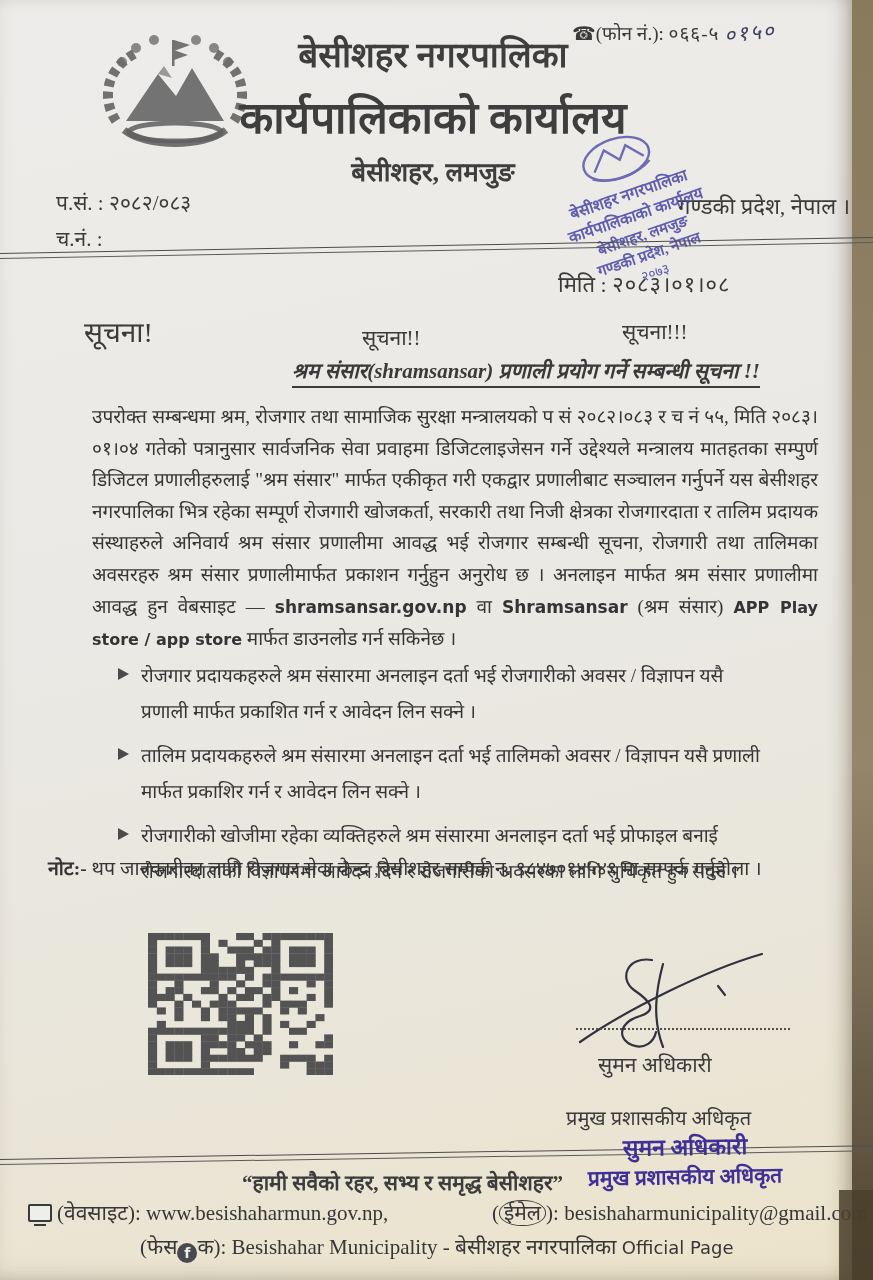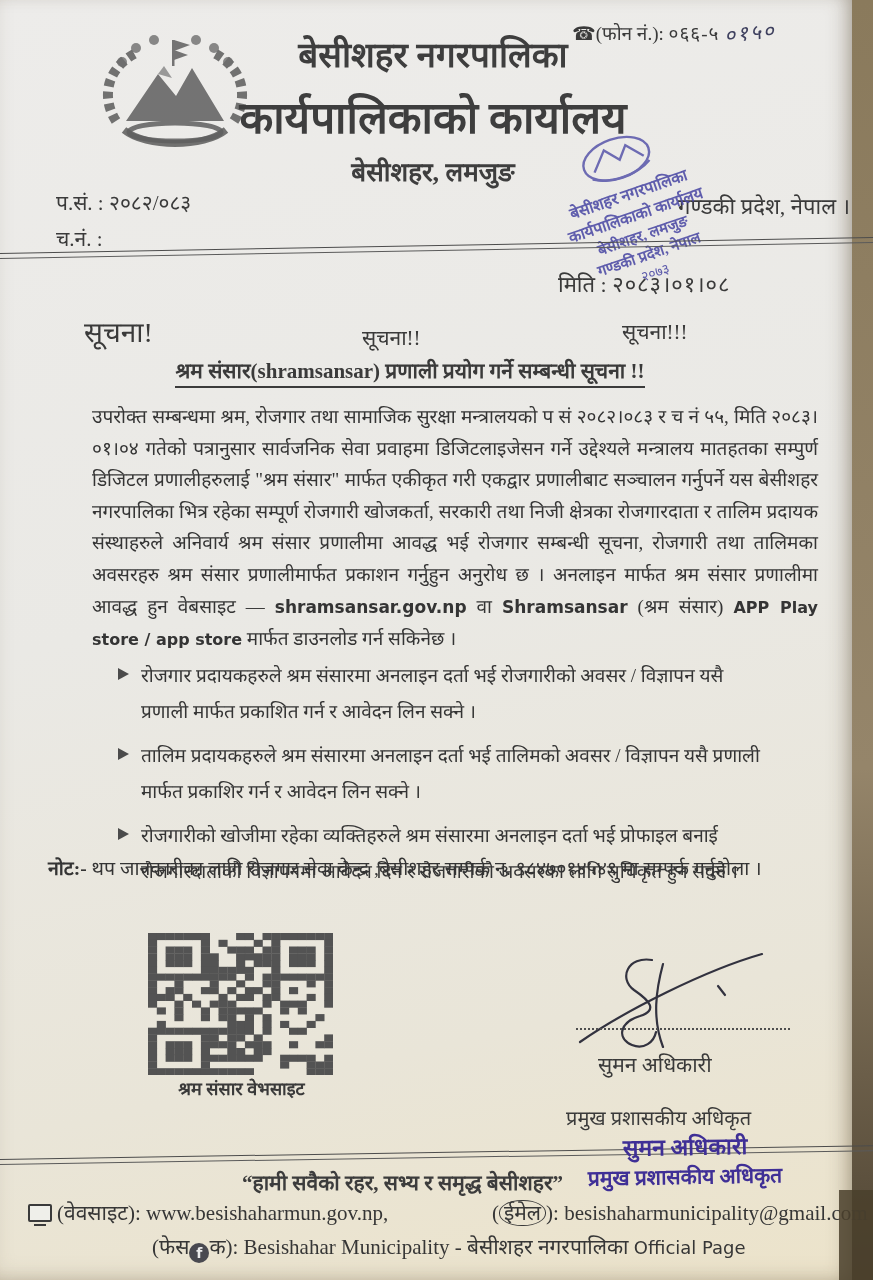--- a/index.html
+++ b/index.html
@@ -100,21 +100,21 @@
 
   <div class="abs" style="left:558px;top:268px;font-size:22px;">
     <span>मिति :</span>
     <span style="letter-spacing:1px;">२०८३।०१।०८</span>
   </div>
 
   <div class="abs" style="left:84px;top:312px;font-size:28px;">सूचना!</div>
   <div class="abs" style="left:362px;top:323px;font-size:21px;">सूचना!!</div>
   <div class="abs" style="left:622px;top:317px;font-size:21px;">सूचना!!!</div>
 
-  <div class="abs" style="left:60px;top:356px;width:700px;text-align:center;">
+  <div class="abs" style="left:60px;top:356px;width:700px;text-align:right;font-style:italic;">
     <span style="font-size:21px;font-weight:bold;border-bottom:2px solid #3b3b3b;padding-bottom:3px;">श्रम संसार(shramsansar) प्रणाली प्रयोग गर्ने सम्बन्धी सूचना !!</span>
   </div>
 
   <div class="abs jtext" style="left:92px;top:401px;width:726px;font-size:19px;line-height:31.6px;color:#343434;">
     <span>उपरोक्त सम्बन्धमा श्रम, रोजगार तथा सामाजिक सुरक्षा मन्त्रालयको प सं २०८२।०८३ र च नं ५५, मिति २०८३।०१।०४ गतेको पत्रानुसार सार्वजनिक सेवा प्रवाहमा डिजिटलाइजेसन गर्ने उद्देश्यले मन्त्रालय मातहतका सम्पुर्ण डिजिटल प्रणालीहरुलाई "श्रम संसार" मार्फत एकीकृत गरी एकद्वार प्रणालीबाट सञ्चालन गर्नुपर्ने यस बेसीशहर नगरपालिका भित्र रहेका सम्पूर्ण रोजगारी खोजकर्ता, सरकारी तथा निजी क्षेत्रका रोजगारदाता र तालिम प्रदायक संस्थाहरुले अनिवार्य श्रम संसार प्रणालीमा आवद्ध भई रोजगार सम्बन्धी सूचना, रोजगारी तथा तालिमका अवसरहरु श्रम संसार प्रणालीमार्फत प्रकाशन गर्नुहुन अनुरोध छ ।  अनलाइन मार्फत श्रम संसार प्रणालीमा आवद्ध हुन वेबसाइट — </span><span class="latin" style="font-size:17px;">shramsansar.gov.np</span><span> वा </span><span class="latin" style="font-size:17px;">Shramsansar</span><span> (श्रम संसार) </span><span class="latin" style="font-size:16px;">APP Play store / app store</span><span> मार्फत डाउनलोड गर्न सकिनेछ  ।</span>
   </div>
 
   <ul class="abs" style="left:118px;top:658px;width:648px;margin:0;padding:0;font-size:19px;line-height:36px;color:#343434;">
     <li style="display:flex;margin-bottom:8px;">
       <span class="bullet-arrow"></span>
@@ -372,21 +372,20 @@
         <rect x="61.7" y="135.2" width="9.1" height="7.1" fill="#535353"></rect>
         <rect x="70.5" y="135.2" width="9.1" height="7.1" fill="#535353"></rect>
         <rect x="79.3" y="135.2" width="9.1" height="7.1" fill="#535353"></rect>
         <rect x="88.1" y="135.2" width="9.1" height="7.1" fill="#535353"></rect>
         <rect x="96.9" y="135.2" width="9.1" height="7.1" fill="#535353"></rect>
         <rect x="158.6" y="135.2" width="9.1" height="7.1" fill="#535353"></rect>
         <rect x="167.4" y="135.2" width="9.1" height="7.1" fill="#535353"></rect>
         <rect x="176.2" y="135.2" width="9.1" height="7.1" fill="#535353"></rect>
       </svg>
   </div>
-  <div class="abs" style="left:144px;top:1076px;width:195px;text-align:center;font-size:18px;font-weight:bold;color:#3a3a3a;">श्रम संसार वेभसाइट</div>
 
   <div class="abs" style="left:566px;top:948px;">
     <svg width="240" height="100" viewBox="0 0 240 100">
       <g stroke="#32323f" fill="none" stroke-width="2.2" stroke-linecap="round">
         <path d="M14,94 C60,62 140,22 196,6"></path>
         <path d="M86,12 C62,8 52,30 68,42 C84,53 92,62 74,68 C54,74 50,90 66,97 C78,102 88,94 90,84"></path>
         <path d="M97,16 C90,42 86,70 97,99"></path>
         <path d="M152,38 l7,9"></path>
       </g>
     </svg>
@@ -404,21 +403,21 @@
 
   <div class="abs" style="left:492px;top:1198px;font-size:21px;white-space:nowrap;color:#363636;">
     <span>(</span><span class="email-oval">ईमेल</span><span>)</span><span>:</span>
     <span>besishaharmunicipality@gmail.com</span>
   </div>
   <div class="abs" style="left:28px;top:1198px;font-size:21px;white-space:nowrap;color:#363636;">
     <span class="monitor"></span><span>(</span><span>वेवसाइट</span><span>):</span>
     <span style="font-family:'Liberation Serif',serif;">www.besishaharmun.gov.np,</span>
   </div>
 
-  <div class="abs" style="left:152px;top:1232px;font-size:21px;white-space:nowrap;color:#363636;">
+  <div class="abs" style="left:140px;top:1232px;font-size:21px;white-space:nowrap;color:#363636;">
     <span>(फेस</span><span class="fbicon">f</span><span>क):</span>
     <span style="font-family:'Liberation Serif',serif;">Besishahar Municipality -</span>
     <span>बेसीशहर नगरपालिका</span>
     <span style="font-family:'DejaVu Sans',sans-serif;font-size:18px;">Official Page</span>
   </div>
 
   <div class="abs" style="right:0;top:1190px;width:34px;height:90px;background:#4a3f2c;opacity:.85;"></div>
 </div>
 
 </body></html>

